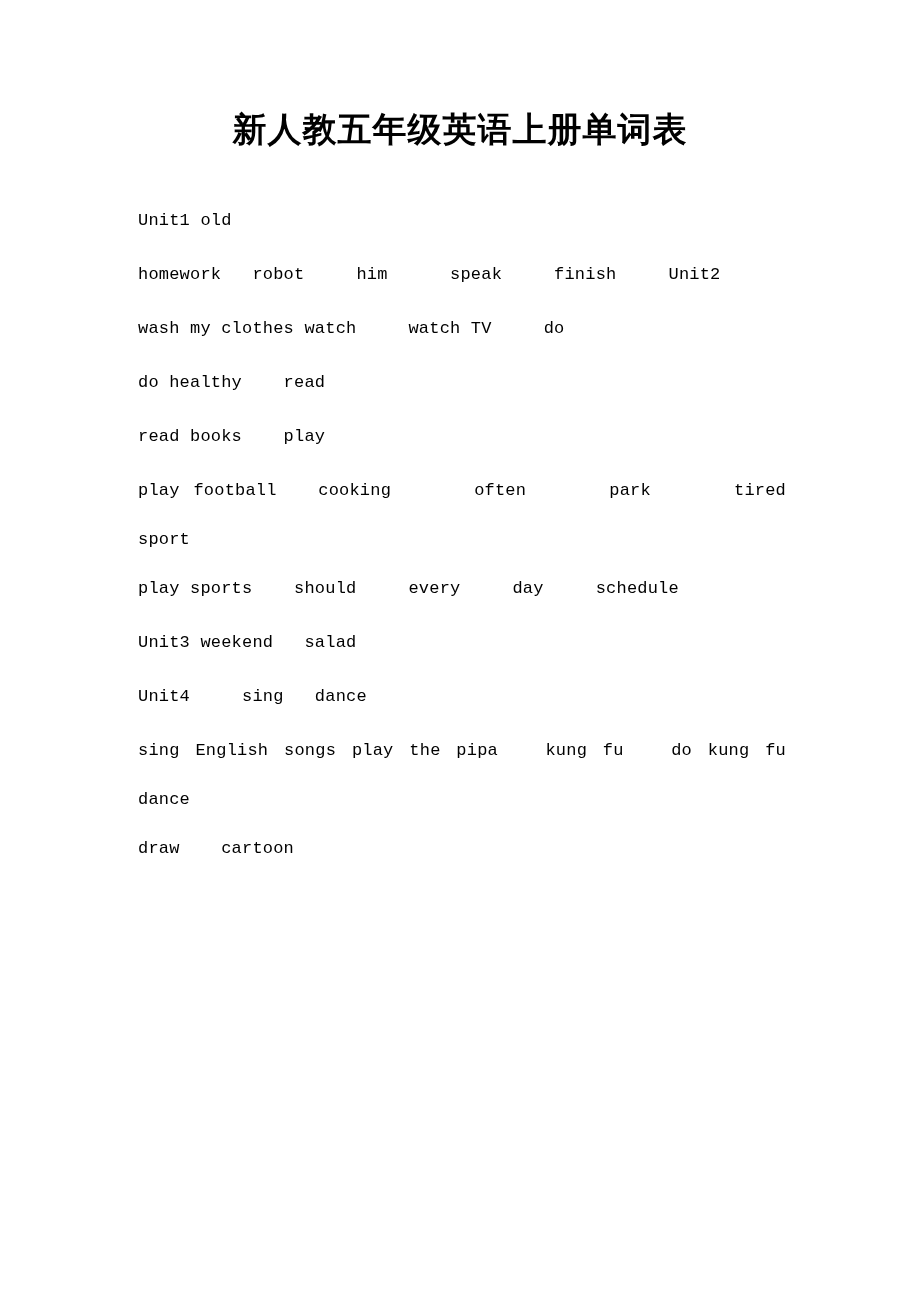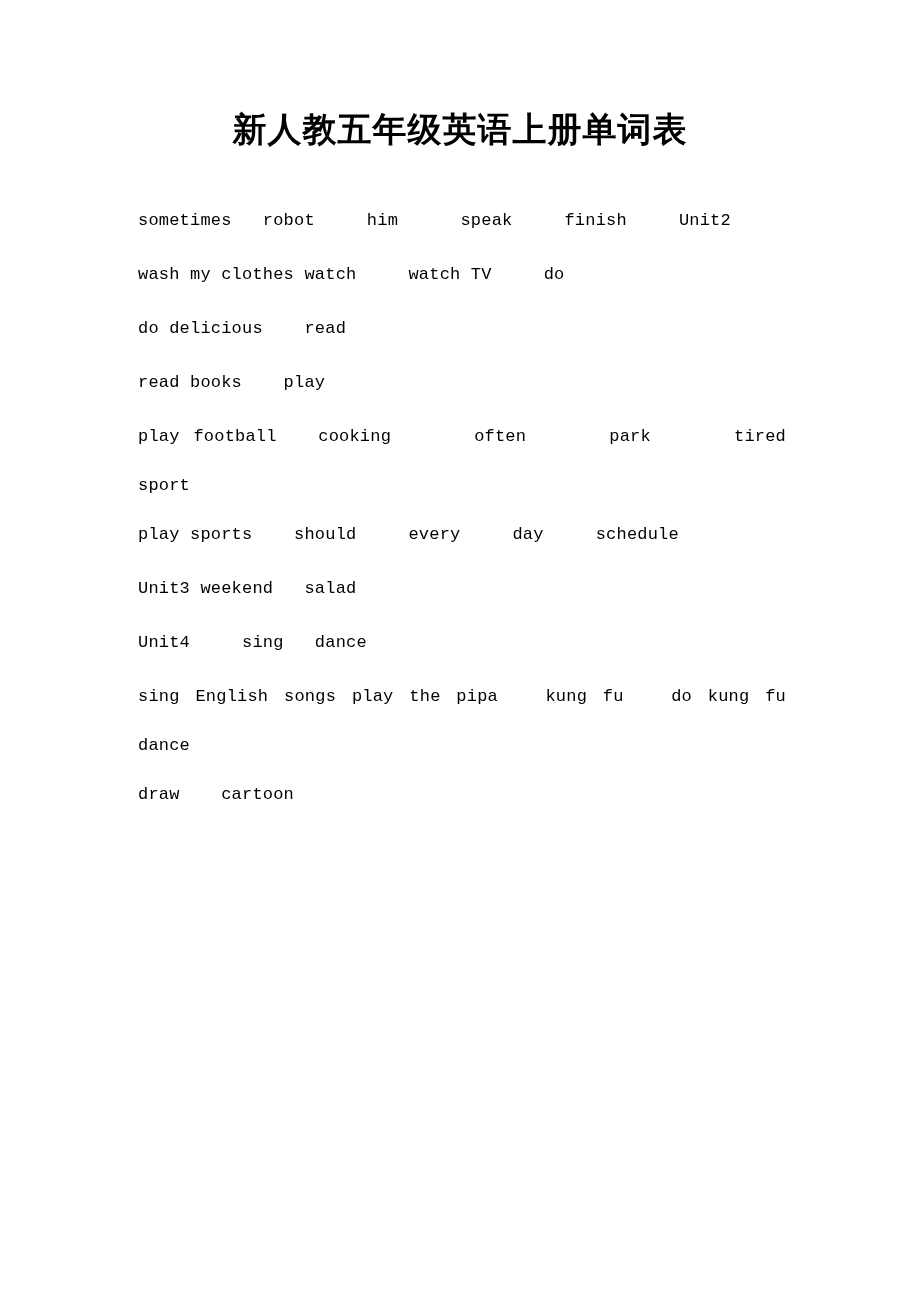--- a/index.html
+++ b/index.html
@@ -64,28 +64,29 @@
 </style>
 </head>
 <body>
 
 <div class="page">
 
   <h1 class="doc-title">新人教五年级英语上册单词表</h1>
 
   <div class="body-block">
 
+    <p class="para gap-after">Unit1 old</p>
 
 
-    <p class="para gap-after">sometimes   robot     him      speak     finish     Unit2</p>
+    <p class="para gap-after">homework   robot     him      speak     finish     Unit2</p>
 
 
     <p class="para gap-after">wash my clothes watch     watch TV     do</p>
 
-    <p class="para gap-after">do delicious    read</p>
+    <p class="para gap-after">do healthy    read</p>
 
     <p class="para gap-after">read books    play</p>
 
     <p class="para gap-after">play football   cooking      often      park      tired      sport
 play sports    should     every     day     schedule</p>
 
     <p class="para gap-after">Unit3 weekend   salad</p>
 
 
     <p class="para gap-after">Unit4     sing   dance</p>

